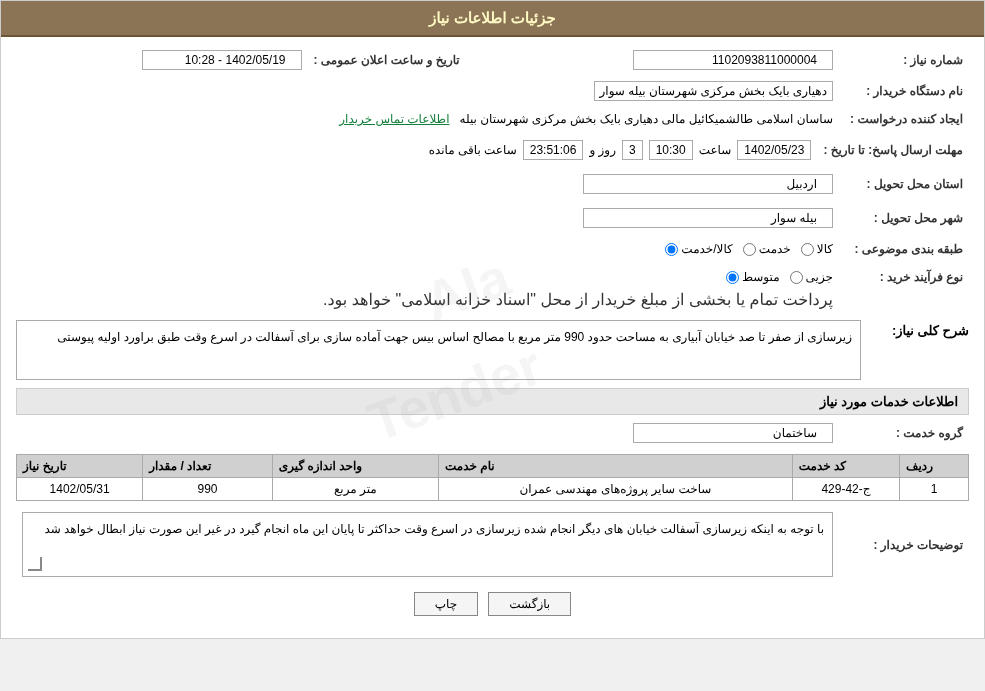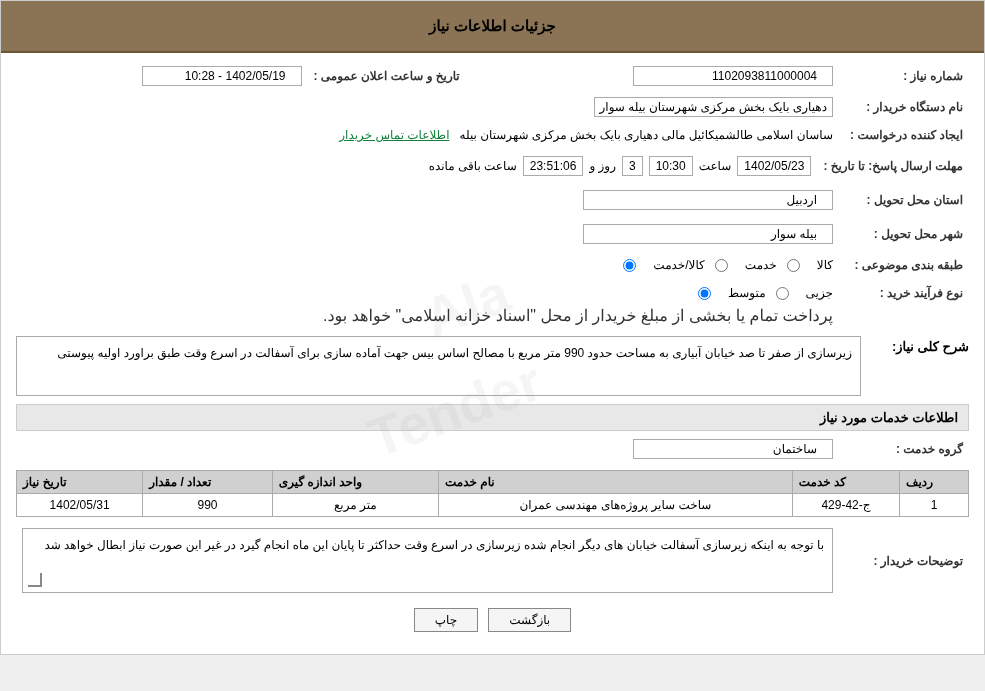--- a/index.html
+++ b/index.html
@@ -10,23 +10,23 @@
       direction: rtl;
     }
     .page-wrapper {
       max-width: 985px;
       margin: 0 auto;
       background: #fff;
       border: 1px solid #ccc;
     }
     .header-bar {
       background: #8B7355;
-      color: #000000;
+      color: #fef9c3;
       text-align: center;
-      padding: 16px 10px;
+      padding: 8px 10px;
       font-size: 15px;
       font-weight: bold;
       border-bottom: 2px solid #6b5535;
     }
     .content-area {
       padding: 10px 15px;
       background: #fff;
     }
     .info-table {
       width: 100%;
@@ -166,21 +166,21 @@
     }
     .radio-group {
       display: flex;
       gap: 10px;
       align-items: center;
       direction: rtl;
     }
     .radio-item {
       display: flex;
       align-items: center;
-      gap: 17px;
+      gap: 3px;
     }
     .rozva-row {
       display: flex;
       align-items: center;
       gap: 6px;
       direction: rtl;
     }
     .date-box {
       border: 1px solid #aaa;
       background: #fff;

